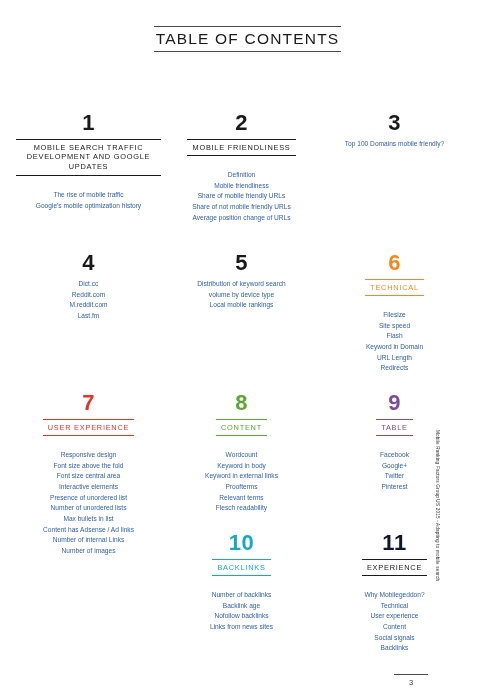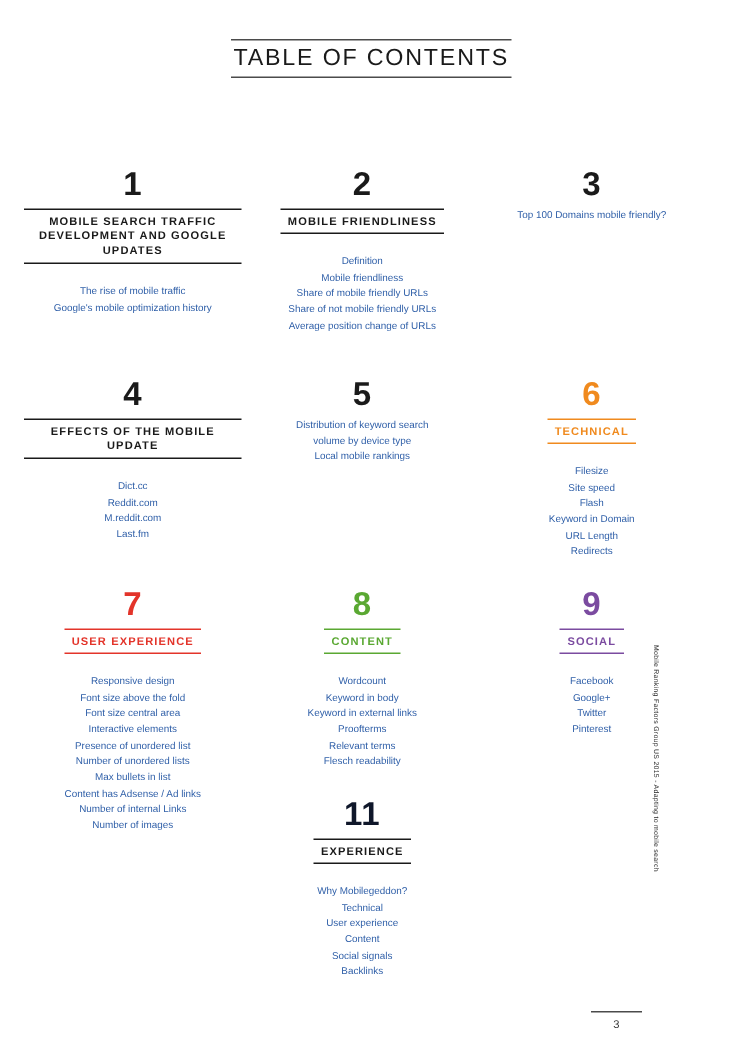--- a/index.html
+++ b/index.html
@@ -70,21 +70,21 @@
   .sec-head {
     font-size: 7.4px;
     letter-spacing: 0.75px;
     text-align: center;
     line-height: 1.35;
     padding: 2.5px 5px 2.5px 5px;
     border-top: 1.1px solid currentColor;
     border-bottom: 1.1px solid currentColor;
     margin-bottom: 14px;
     white-space: pre-line;
-    font-weight: 700;
+    font-weight: 400;
   }
 
   .sec-items {
     list-style: none;
     text-align: center;
     font-size: 6.6px;
     line-height: 1.62;
     color: #2f5fa8;
   }
   .sec-items li { white-space: pre-line; }
@@ -154,21 +154,20 @@
         </ul>
       </div>
       <div class="toc-cell">
         <div class="sec-num" style="color: rgb(26, 26, 26);">3</div>
         <ul class="sec-items" style="color: rgb(47, 95, 168);">
           <li>Top 100 Domains mobile friendly?</li>
         </ul>
       </div>
       <div class="toc-cell">
         <div class="sec-num" style="color: rgb(26, 26, 26);">4</div>
-        <div class="sec-head" style="color: rgb(26, 26, 26);">EFFECTS OF THE MOBILE UPDATE</div>
         <ul class="sec-items" style="color: rgb(47, 95, 168);">
           <li>Dict.cc</li>
           <li>Reddit.com</li>
           <li>M.reddit.com</li>
           <li>Last.fm</li>
         </ul>
       </div>
       <div class="toc-cell">
         <div class="sec-num" style="color: rgb(26, 26, 26);">5</div>
         <ul class="sec-items" style="color: rgb(47, 95, 168);">
@@ -212,29 +211,39 @@
           <li>Wordcount</li>
           <li>Keyword in body</li>
           <li>Keyword in external links</li>
           <li>Proofterms</li>
           <li>Relevant terms</li>
           <li>Flesch readability</li>
         </ul>
       </div>
       <div class="toc-cell">
         <div class="sec-num" style="color: rgb(123, 75, 160);">9</div>
-        <div class="sec-head" style="color: rgb(123, 75, 160);">SOCIAL</div>
+        <div class="sec-head" style="color: rgb(123, 75, 160);">TABLE</div>
         <ul class="sec-items" style="color: rgb(47, 95, 168);">
           <li>Facebook</li>
           <li>Google+</li>
           <li>Twitter</li>
           <li>Pinterest</li>
         </ul>
       </div>
       <div class="toc-cell empty"></div>
+      <div class="toc-cell">
+        <div class="sec-num" style="color: rgb(23, 168, 196);">10</div>
+        <div class="sec-head" style="color: rgb(23, 168, 196);">BACKLINKS</div>
+        <ul class="sec-items" style="color: rgb(47, 95, 168);">
+          <li>Number of backlinks</li>
+          <li>Backlink age</li>
+          <li>Nofollow backlinks</li>
+          <li>Links from news sites</li>
+        </ul>
+      </div>
       <div class="toc-cell">
         <div class="sec-num" style="color: #0f172a;">11</div>
         <div class="sec-head" style="color: rgb(26, 26, 26);">EXPERIENCE</div>
         <ul class="sec-items" style="color: rgb(47, 95, 168);">
           <li>Why Mobilegeddon?</li>
           <li>Technical</li>
           <li>User experience</li>
           <li>Content</li>
           <li>Social signals</li>
           <li>Backlinks</li>

